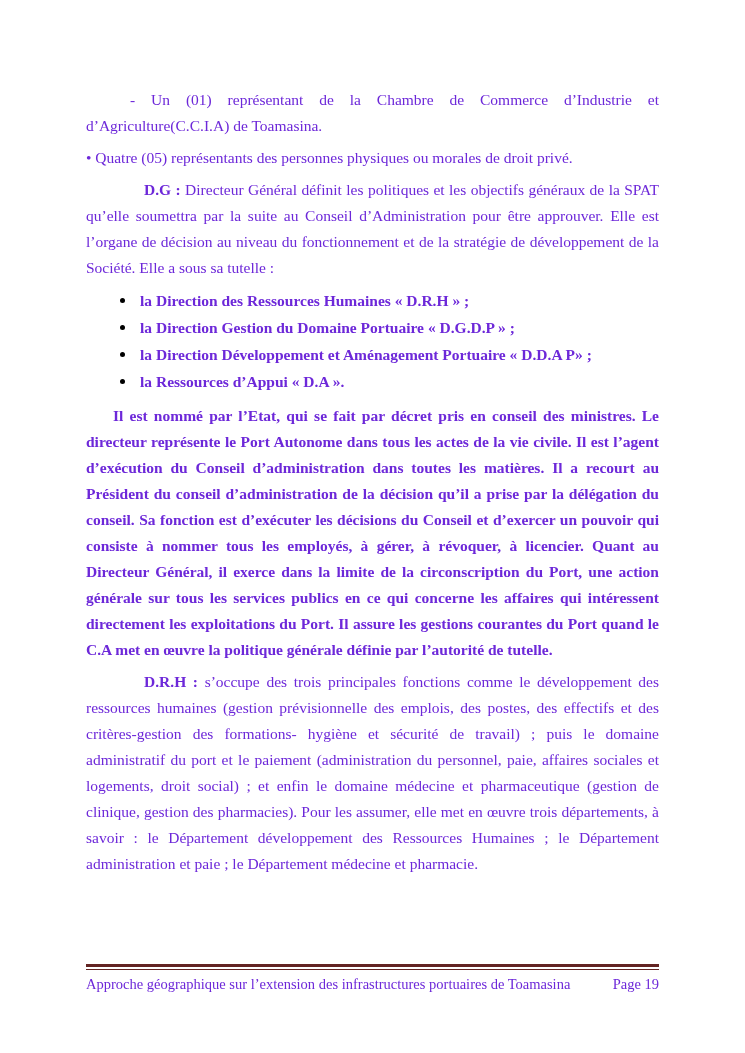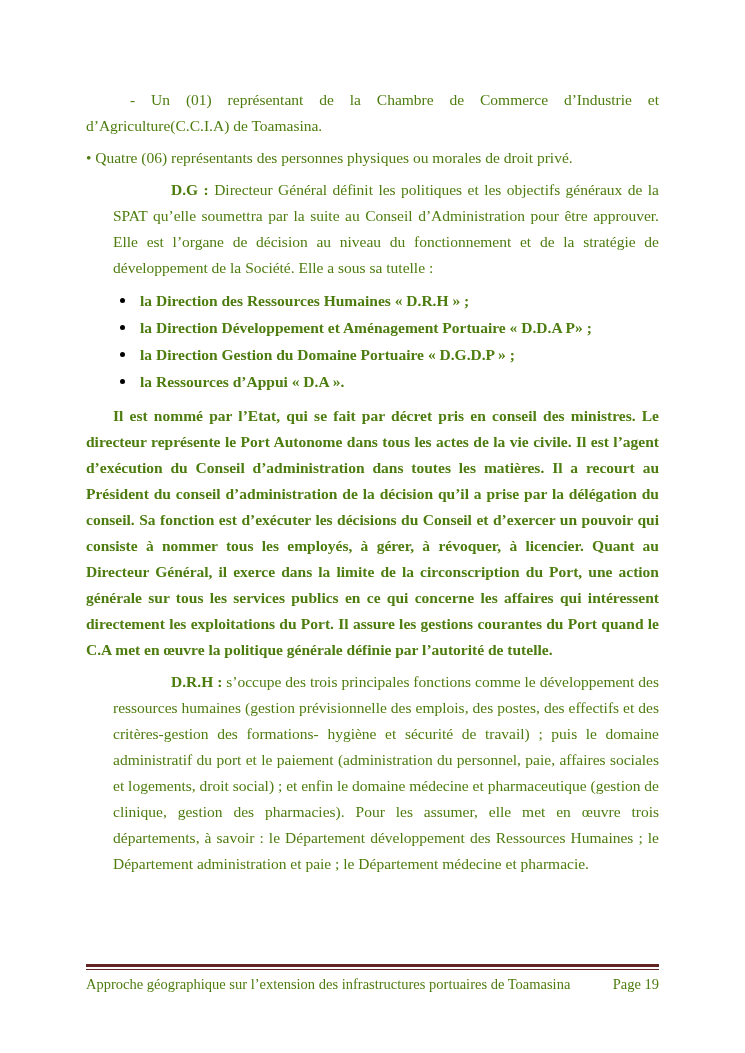--- a/index.html
+++ b/index.html
@@ -6,37 +6,37 @@
     margin: 0;
     padding: 0;
     background: #ffffff;
   }
   .page {
     position: relative;
     width: 745px;
     height: 1053px;
     background: #ffffff;
     font-family: "Liberation Serif", serif;
-    color: #4d7c0f;
+    color: #6d28d9;
     overflow: hidden;
   }
   .content {
     position: absolute;
     left: 86px;
     top: 87px;
     width: 573px;
     text-align: justify;
     font-size: 15.5px;
     line-height: 26px;
   }
   .para {
     margin: 0 0 6px 0;
   }
   .indent-dash { text-indent: 44px; }
-  .indent-lg   { text-indent: 58px; margin-left: 27px; }
+  .indent-lg   { text-indent: 58px; }
   .indent-sm   { text-indent: 27px; font-weight: bold; }
   .term { font-weight: bold; }
   .dir-list {
     list-style: none;
     margin: 2px 0 8px 0;
     padding: 0;
     font-weight: bold;
   }
   .dir-list li {
     position: relative;
@@ -74,37 +74,37 @@
   }
 </style>
 </head>
 <body>
 
 <div class="page">
   <div class="content">
 
     <p class="para indent-dash">- Un (01) représentant de la Chambre de Commerce d’Industrie et d’Agriculture(C.C.I.A) de Toamasina.</p>
 
-    <p class="para">• Quatre (06) représentants des personnes physiques ou morales de droit privé.</p>
+    <p class="para">• Quatre (05) représentants des personnes physiques ou morales de droit privé.</p>
 
     <p class="para indent-lg"><b class="term">D.G :</b>
       <span>Directeur Général définit les politiques et les objectifs généraux de la SPAT qu’elle soumettra par la suite au Conseil d’Administration pour être approuver. Elle est l’organe de décision au niveau du fonctionnement et de la stratégie de développement de la Société. Elle a sous sa tutelle :</span></p>
 
     <ul class="dir-list">
       <li>
         <span class="dot"></span>
         <span>la Direction des Ressources Humaines « D.R.H » ;</span>
       </li>
       <li>
         <span class="dot"></span>
-        <span>la Direction Développement et Aménagement Portuaire « D.D.A P» ;</span>
+        <span>la Direction Gestion du Domaine Portuaire « D.G.D.P » ;</span>
       </li>
       <li>
         <span class="dot"></span>
-        <span>la Direction Gestion du Domaine Portuaire « D.G.D.P » ;</span>
+        <span>la Direction Développement et Aménagement Portuaire « D.D.A P» ;</span>
       </li>
       <li>
         <span class="dot"></span>
         <span>la Ressources d’Appui « D.A ».</span>
       </li>
     </ul>
 
     <p class="para indent-sm">Il est nommé par l’Etat, qui se fait par décret pris en conseil des ministres. Le directeur représente le Port Autonome dans tous les actes de la vie civile. Il est l’agent d’exécution du Conseil d’administration dans toutes les matières. Il a recourt au Président du conseil d’administration de la décision qu’il a prise par la délégation du conseil. Sa fonction est d’exécuter les décisions du Conseil et d’exercer un pouvoir qui consiste à nommer tous les employés, à gérer, à révoquer, à licencier. Quant au Directeur Général, il exerce dans la limite de la circonscription du Port, une action générale sur tous les services publics en ce qui concerne les affaires qui intéressent directement les exploitations du Port. Il assure les gestions courantes du Port quand le C.A met en œuvre la politique générale définie par l’autorité de tutelle.</p>
 
     <p class="para indent-lg"><b class="term">D.R.H :</b>

